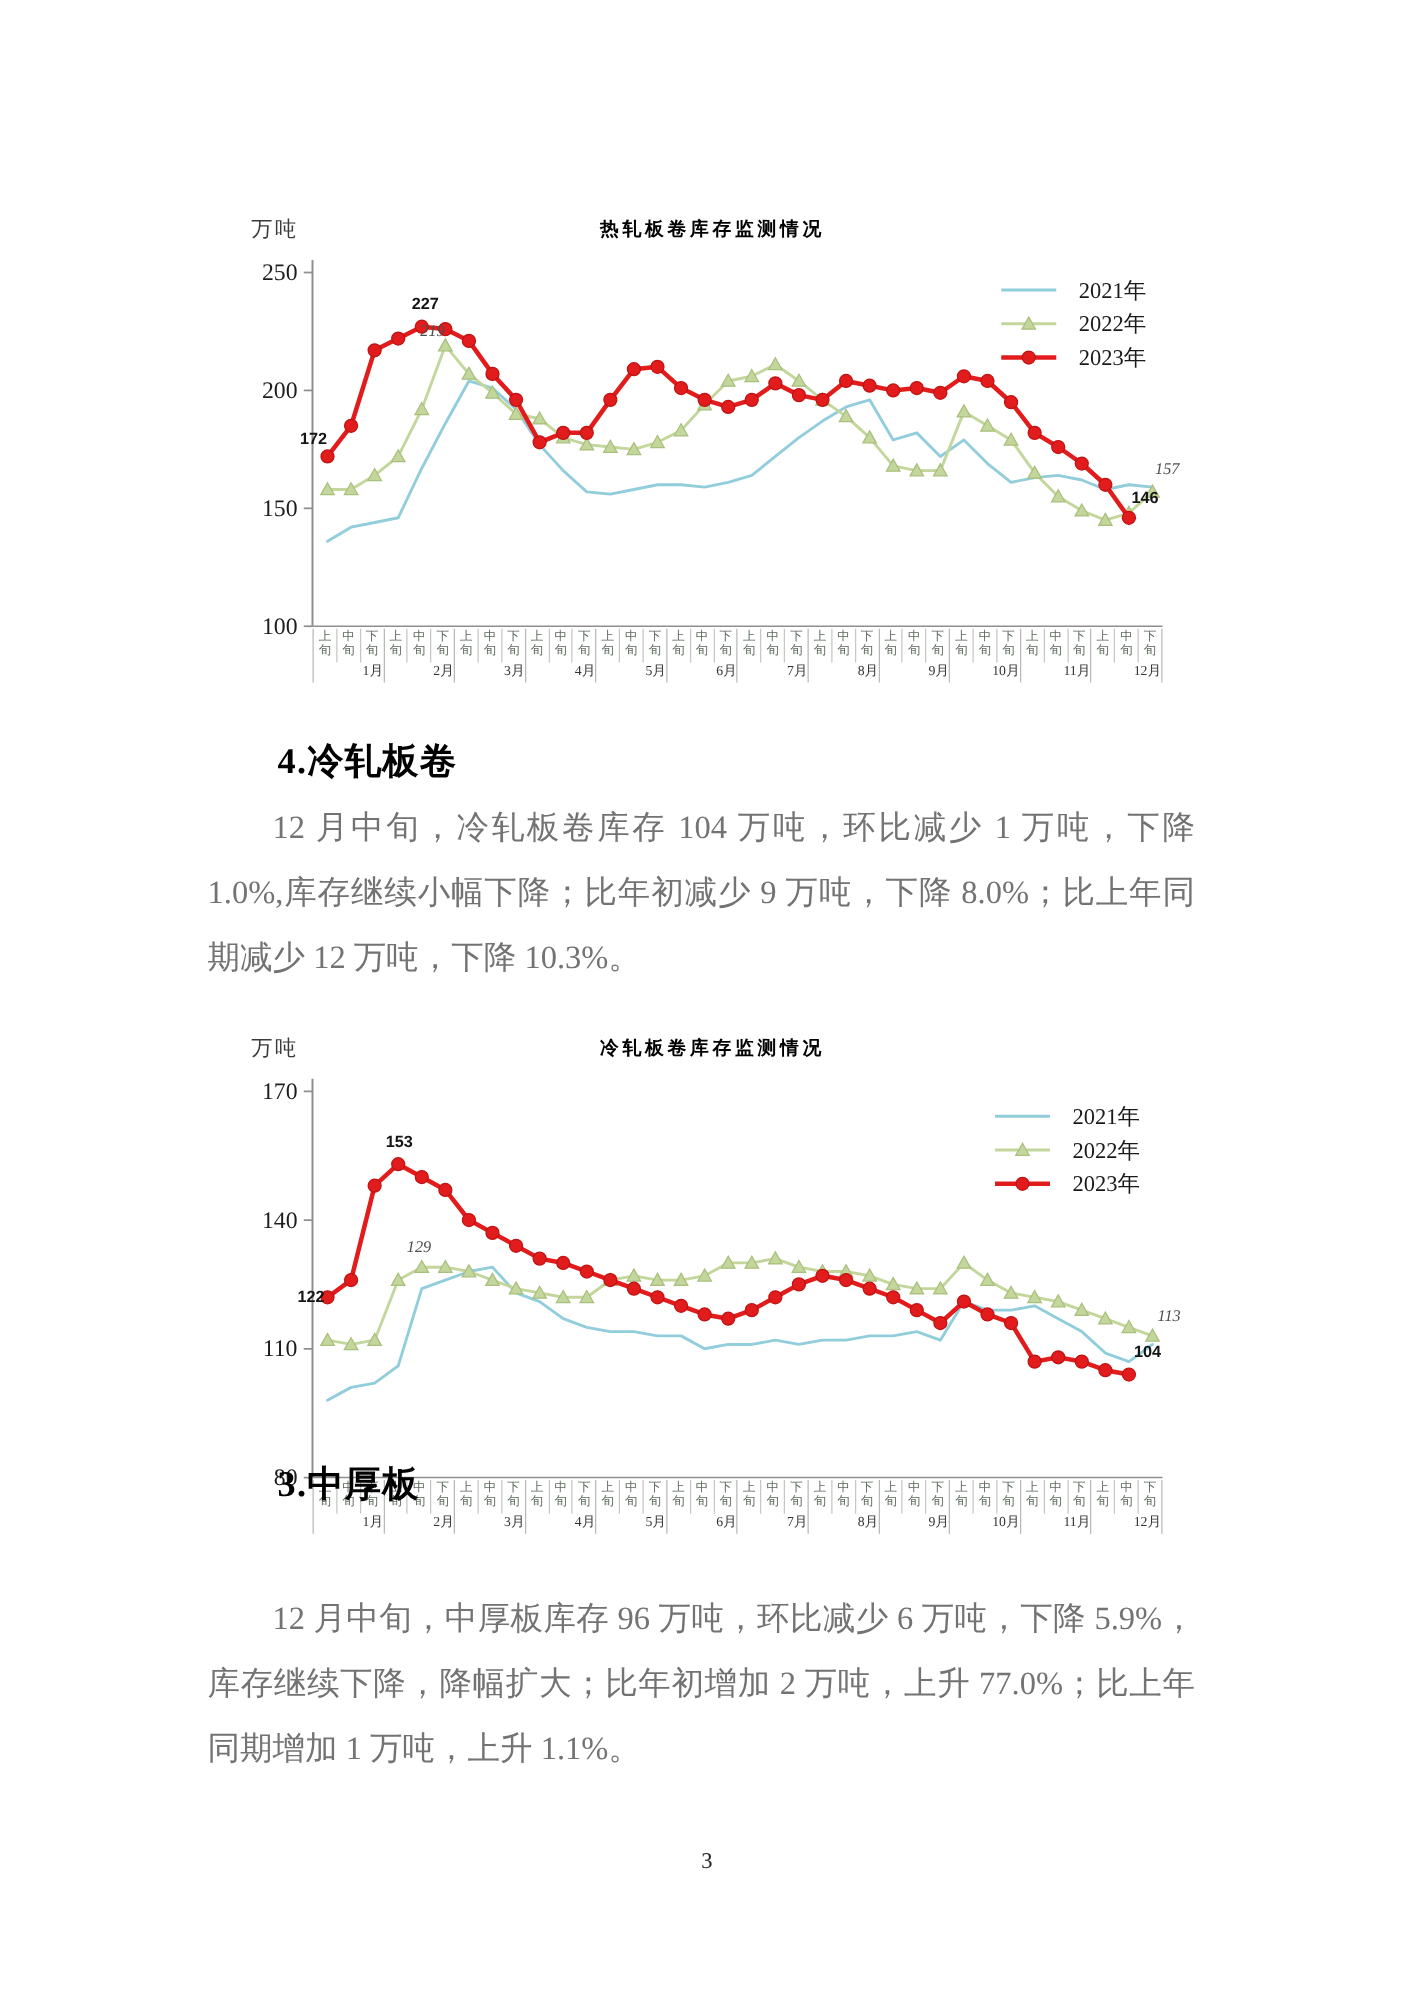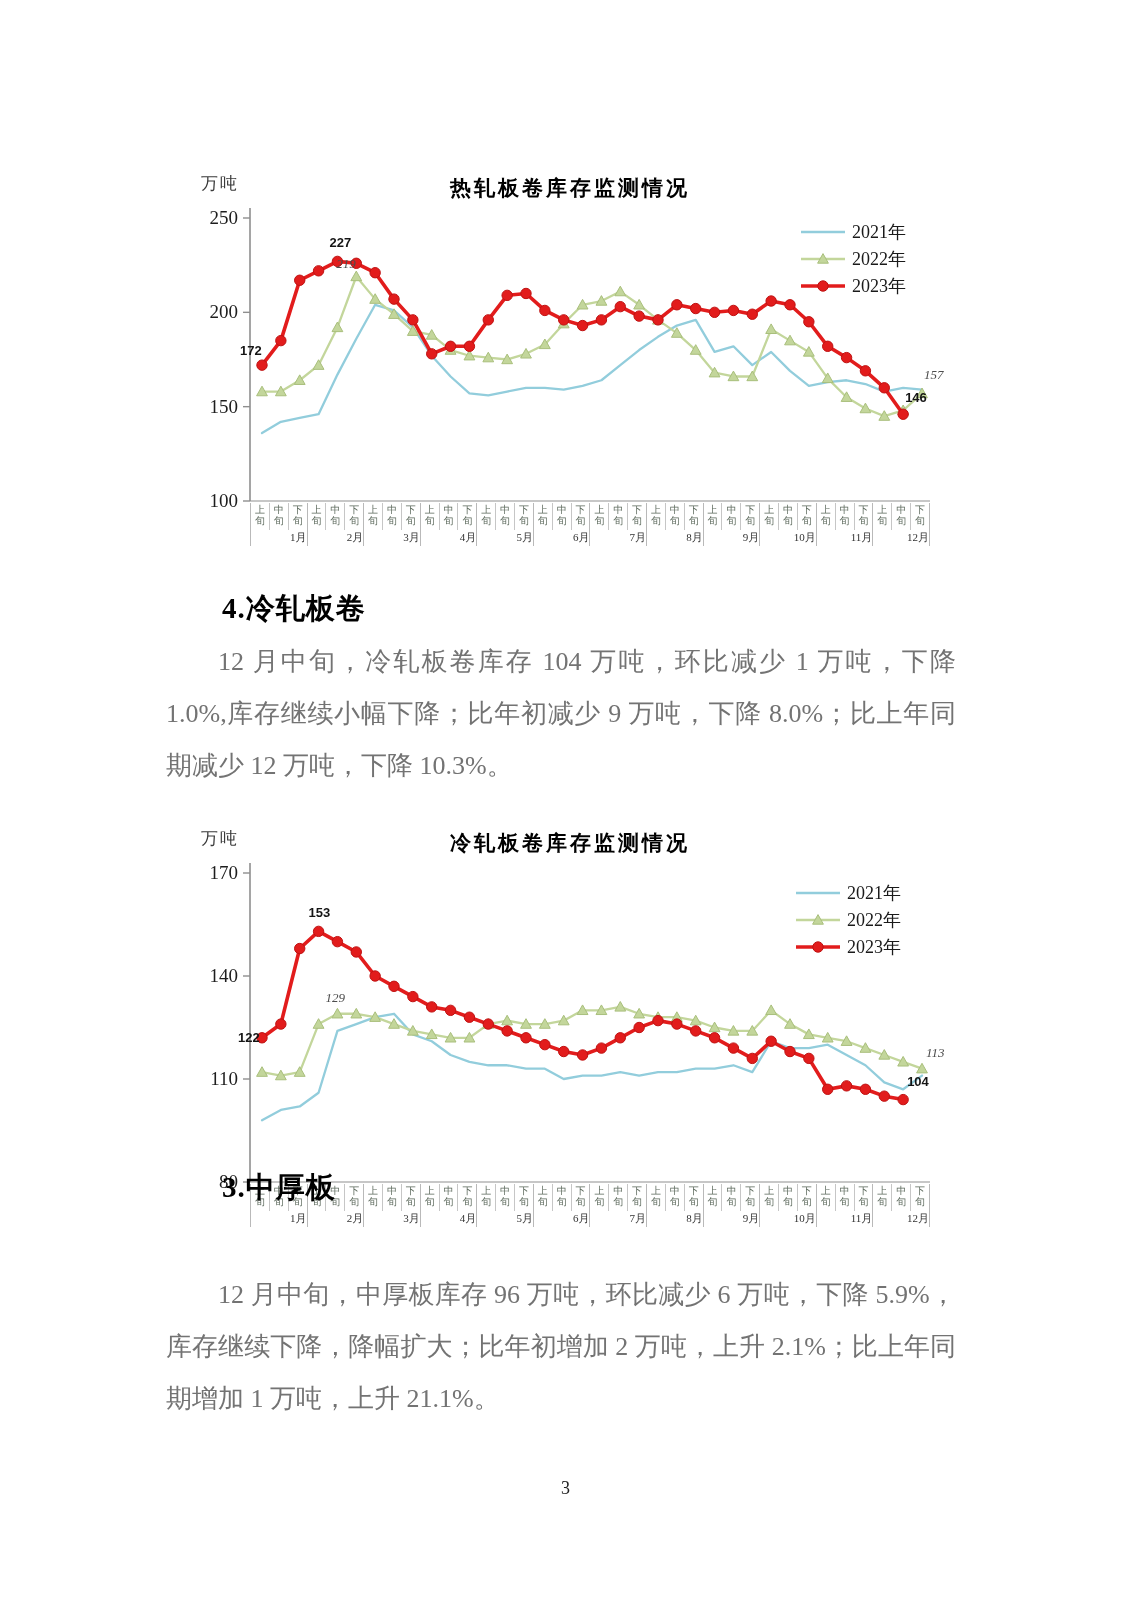--- a/index.html
+++ b/index.html
@@ -1,33 +1,33 @@
 <!DOCTYPE html>
 <html><head>
 <meta charset="utf-8">
 <style>
   html,body{margin:0;padding:0;background:#ffffff;}
   .page{position:relative;width:1131px;height:1600px;background:#fff;overflow:hidden;
         font-family:"Liberation Serif","DejaVu Serif",serif;color:#111;margin-top:28px;}
   .chart{position:absolute;left:185px;width:770px;}
   .chart .unit{position:absolute;left:16px;top:4px;font-size:17px;color:#3a3a3a;letter-spacing:2px;}
   .chart .ctitle{position:absolute;left:0;top:6px;width:100%;text-align:center;
-        font-size:21px;font-weight:bold;letter-spacing:3px;color:#000;}
+        font-size:15px;font-weight:bold;letter-spacing:3px;color:#000;}
   .chart svg.plot{position:absolute;left:0;top:0;}
   .xaxis{position:absolute;left:65px;width:680px;display:flex;}
   .month{flex:1 1 0;border-left:1px solid #b9b9b9;box-sizing:border-box;}
   .month:last-child{border-right:1px solid #b9b9b9;}
   .prow{display:flex;height:27px;}
   .pc{flex:1 1 0;border-right:1px solid #c6c6c6;box-sizing:border-box;
       display:flex;flex-direction:column;align-items:center;justify-content:flex-start;padding-top:1px;}
   .pc:last-child{border-right:none;}
   .pc span{display:block;font-size:10px;line-height:11px;color:#5d6a5d;}
   .mlabel{height:16px;text-align:right;font-size:11px;line-height:15px;color:#333;}
   .legend{position:absolute;display:flex;flex-direction:column;gap:3px;}
-  .legend-item{display:flex;align-items:center;gap:6px;height:24px;}
+  .legend-item{display:flex;align-items:center;gap:17px;height:24px;}
   .legend-item span{font-size:18px;color:#1a1a1a;}
   .anno-b{font-weight:bold;fill:#151515;font-size:13px;font-family:"Liberation Sans","DejaVu Sans",sans-serif;}
   .anno-i{font-style:italic;fill:#4d4d4d;font-size:13px;font-family:"Liberation Serif","DejaVu Serif",serif;}
   .ytick-label{font-size:19px;fill:#1d1d1d;font-family:"Liberation Serif","DejaVu Serif",serif;}
   .sec-heading{position:absolute;left:222px;font-size:29px;font-weight:bold;color:#000;letter-spacing:1px;}
   .body-para{position:absolute;left:166px;width:790px;font-size:26px;line-height:52px;
         text-align:justify;text-indent:2em;color:#737373;}
   .pageno{position:absolute;left:0;top:1450px;width:100%;text-align:center;font-size:18px;color:#222;}
 </style>
 </head>
@@ -680,17 +680,17 @@
           <svg width="46" height="16">
             <line x1="1" y1="8" x2="45" y2="8" stroke="#e21c1c" stroke-width="3.6"></line>
             <circle cx="23" cy="8" r="5.2" fill="#e21c1c" stroke="#bf1212" stroke-width="1"></circle>
           </svg>
           <span>2023年</span>
         </div>
       </div>
   </div>
 
   <div class="sec-heading" style="top:1140px;">3.中厚板</div>
-  <div class="body-para" style="top:1241px;">12 月中旬，中厚板库存 96 万吨，环比减少 6 万吨，下降 5.9%，库存继续下降，降幅扩大；比年初增加 2 万吨，上升 2.1%；比上年同期增加 1 万吨，上升 21.1%。</div>
+  <div class="body-para" style="top:1241px;">12 月中旬，中厚板库存 96 万吨，环比减少 6 万吨，下降 5.9%，库存继续下降，降幅扩大；比年初增加 2 万吨，上升 77.0%；比上年同期增加 1 万吨，上升 1.1%。</div>
 
   <div class="pageno">3</div>
 
 </div>
 
 </body></html>

